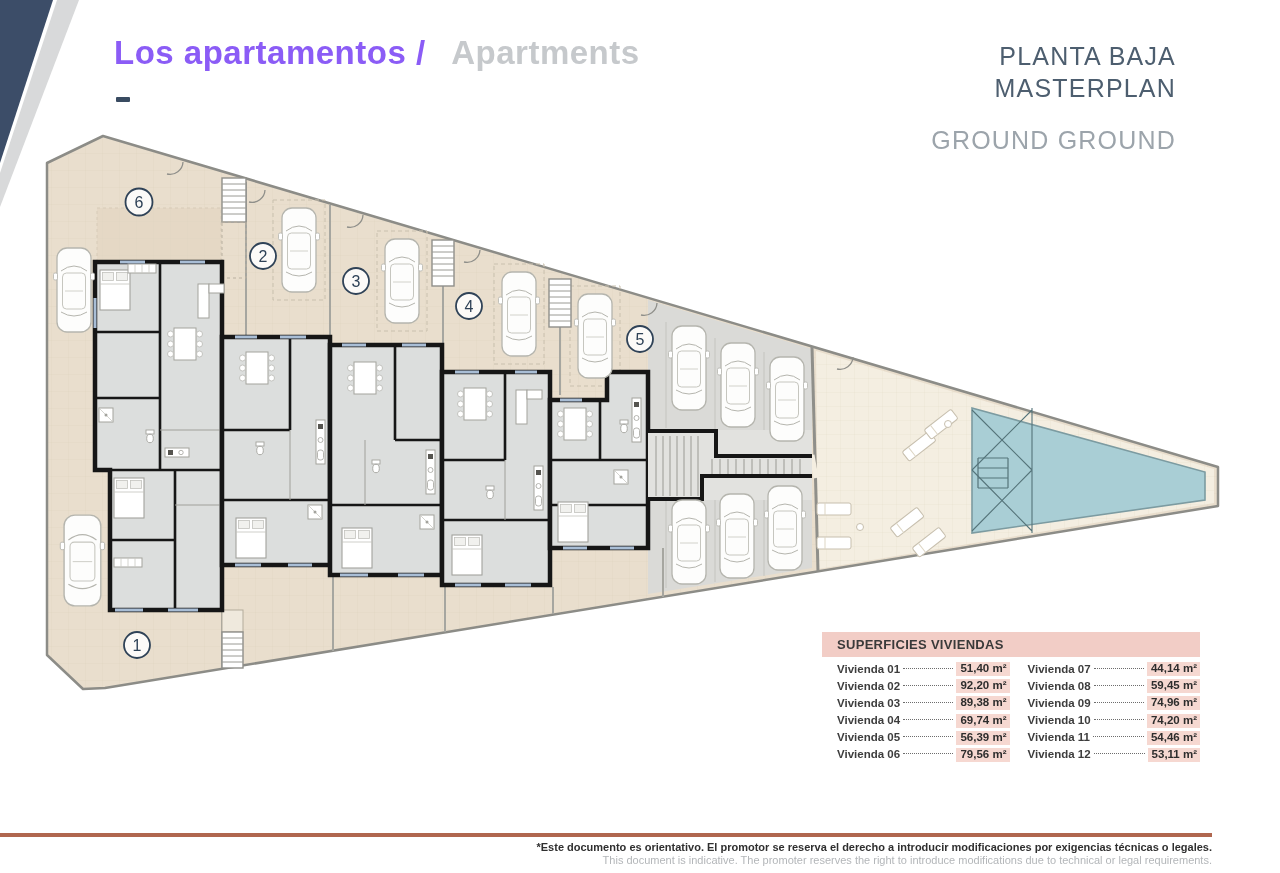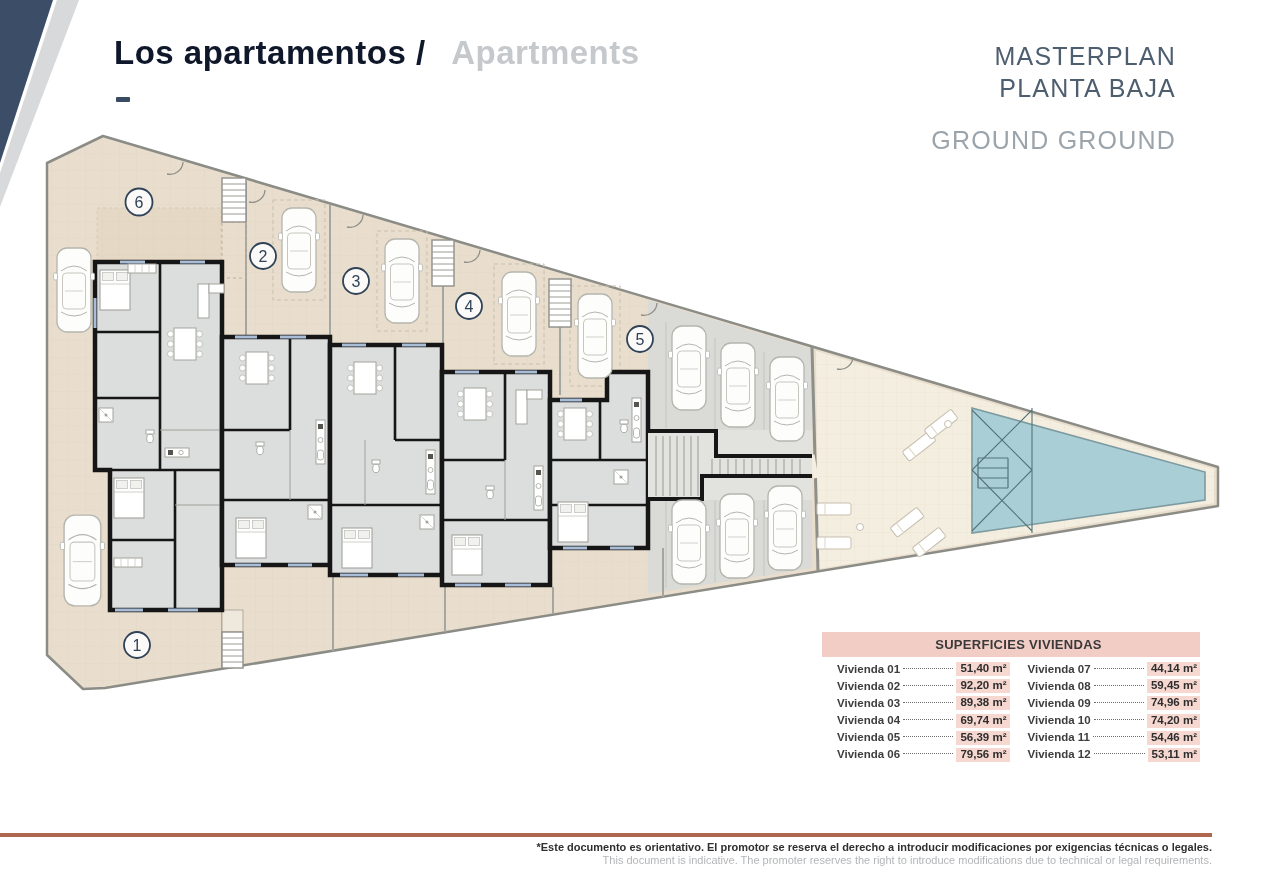--- a/index.html
+++ b/index.html
@@ -3,32 +3,32 @@
 <meta charset="utf-8">
 <style>
   html,body{margin:0;padding:0;}
   body{
     width:1280px;height:873px;position:relative;background:#ffffff;overflow:hidden;
     font-family:"Liberation Sans","DejaVu Sans",sans-serif;
   }
   .abs{position:absolute;}
   
   #title{left:114px;top:34px;font-size:33px;font-weight:700;letter-spacing:.5px;white-space:nowrap;}
-  #title .t1{color:#0f172a;text-align:right;}
+  #title .t1{color:#8b5cf6;text-align:right;}
   #title .t2{color:#c6c9cc;margin-left:16px;}
   #title-dash{left:116px;top:97px;width:14px;height:5px;background:#394b61;border-radius:1px;}
   #masterplan{right:104px;top:40px;text-align:right;font-weight:300;letter-spacing:1.2px;}
   #masterplan .mp1{font-size:25px;line-height:32px;color:#4d5e6f;}
   #masterplan .mp2{font-size:25px;line-height:32px;color:#9ca4ab;margin-top:20px;}
   
   #plan-svg{left:0;top:0;}
   
   #areas-table{left:822px;top:632px;width:378px;font-size:11.5px;color:#3f3f3f;}
   #areas-table .t-header{background:#f2cdc6;color:#3a3a3a;font-weight:700;font-size:13px;
-     padding:5px 0 5px 15px;letter-spacing:.3px;margin-bottom:5px;text-align:center;}
+     padding:5px 0 5px 15px;letter-spacing:.3px;margin-bottom:5px;}
   .t-cols{display:flex;gap:18px;padding-left:15px;}
   .t-col{flex:1;}
   .t-row{display:flex;align-items:center;margin-bottom:3.2px;line-height:13px;}
   .t-label{font-weight:700;color:#3d3d3d;white-space:nowrap;}
   .t-dots{flex:1;border-bottom:1.6px dotted #6d6d6d;margin:0 3px 2px 3px;min-width:12px;}
   .t-val{font-weight:700;color:#2d2d2d;background:#f6d8d1;padding:0 3px 1px 4px;white-space:nowrap;}
   
   #footer-rule{left:0;top:833px;width:1212px;height:4px;background:#b0674f;}
   #footer-text{right:68px;top:841px;text-align:right;}
   #footer-text .f1{font-size:11px;font-weight:700;color:#2f2f2f;line-height:13px;}
@@ -43,22 +43,22 @@
 </svg>
 
 <div class="abs" id="title">
   <span class="t1">Los apartamentos /</span>
   <span class="t2">Apartments</span>
 </div>
 <div class="abs" id="title-dash"></div>
 
 <div class="abs" id="masterplan">
   <div class="mp1">
+    <div>PLANTA BAJA</div>
     <div>MASTERPLAN</div>
-    <div>PLANTA BAJA</div>
   </div>
   <div class="mp2">
     <div>GROUND GROUND</div>
   </div>
 </div>
 
 <svg class="abs" id="plan-svg" width="1280" height="873" viewBox="0 0 1280 873">
   <defs>
     <pattern id="grid" width="17" height="17" patternUnits="userSpaceOnUse">
       <path d="M17 0H0V17" fill="none" stroke="#d8cbb8" stroke-width="0.7" opacity="0.5"></path>

